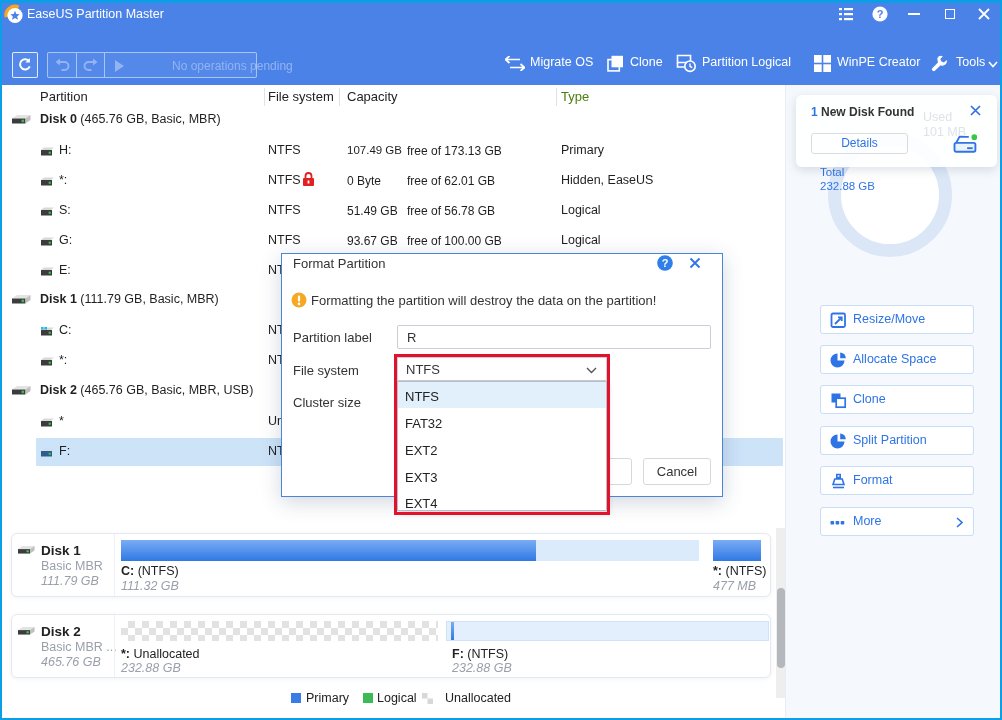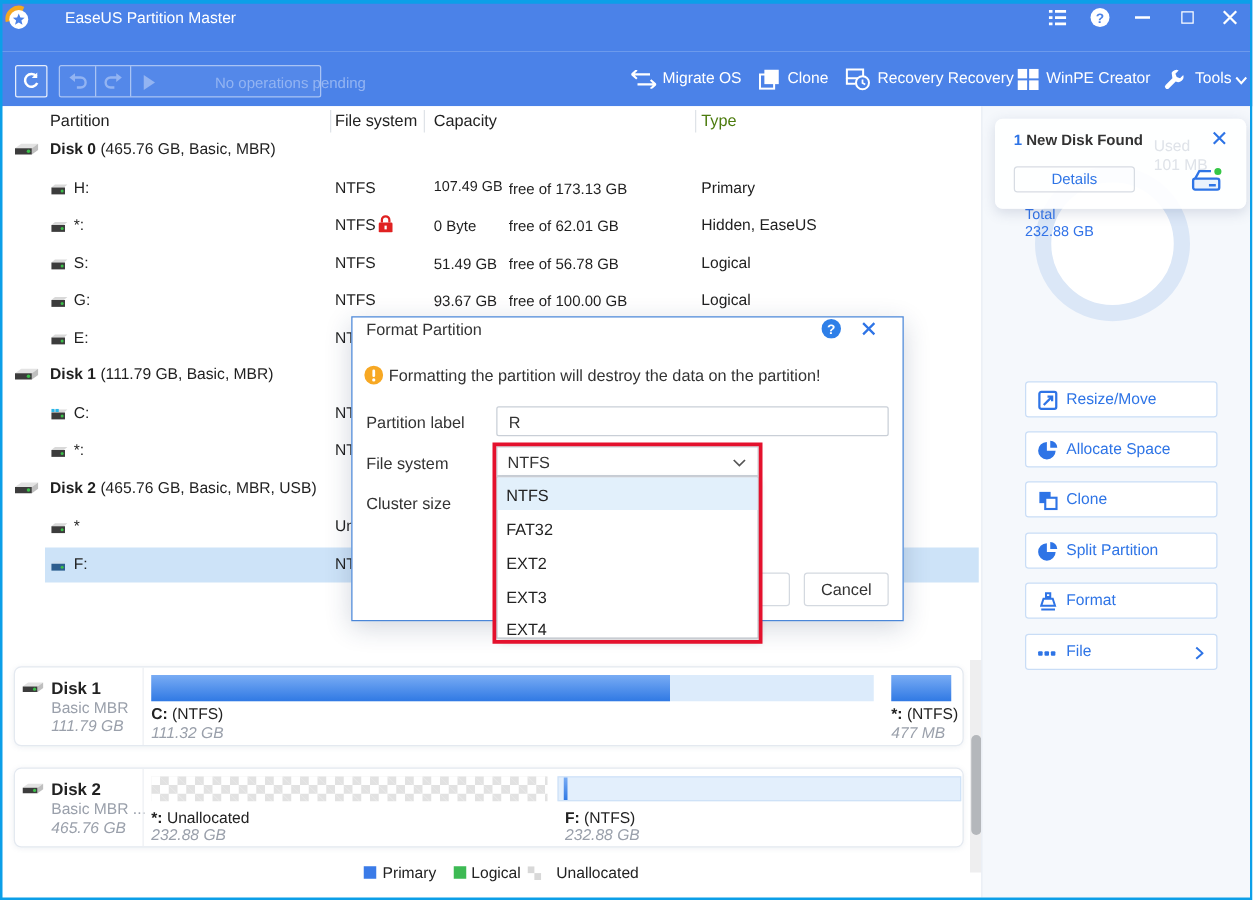--- a/index.html
+++ b/index.html
@@ -22,21 +22,21 @@
 .btn6 svg { position:absolute; left:9px; top:6px; }
 </style>
 </head>
 <body>
 <div id="titlebar">
   <svg class="abs" style="left:4px;top:4px" width="21" height="21" viewBox="0 0 21 21">
     <path d="M0.6 13.5 A 10.6 10.6 0 0 1 15.4 1.6 L 11 11.5 Z" fill="#f5a821"></path>
     <circle cx="11" cy="11.5" r="7.6" fill="#fff"></circle>
     <path d="M11 6.8 L12.3 10 L15.7 10.2 L13.1 12.4 L14 15.7 L11 13.9 L8 15.7 L8.9 12.4 L6.3 10.2 L9.7 10 Z" fill="#4b82e8"></path>
   </svg>
-  <div class="abs ttext" style="left:27px;top:7px;margin-left:25px;">EaseUS Partition Master</div>
+  <div class="abs ttext" style="left:27px;top:7px;">EaseUS Partition Master</div>
   <svg class="abs" style="left:839px;top:7px" width="14" height="14" viewBox="0 0 14 14">
     <rect x="0" y="1" width="3" height="2.2" fill="#fff"></rect>
       <rect x="5" y="1" width="9" height="2.2" fill="#fff"></rect>
     <rect x="0" y="6" width="3" height="2.2" fill="#fff"></rect>
       <rect x="5" y="6" width="9" height="2.2" fill="#fff"></rect>
     <rect x="0" y="11" width="3" height="2.2" fill="#fff"></rect>
       <rect x="5" y="11" width="9" height="2.2" fill="#fff"></rect>
   </svg>
   <svg class="abs" style="left:872px;top:6px" width="16" height="16" viewBox="0 0 16 16">
     <circle cx="8" cy="8" r="7.6" fill="#fff"></circle>
@@ -80,21 +80,21 @@
     <rect x="4.5" y="0.8" width="11.5" height="11.5" fill="#fff"></rect>
     <rect x="1" y="4.6" width="11.3" height="11.3" fill="none" stroke="#fff" stroke-width="1.6"></rect>
   </svg>
   <div class="abs ttext" style="left:630px;top:14px">Clone</div>
   <svg class="abs" style="left:676px;top:13px" width="21" height="19" viewBox="0 0 21 19">
     <path d="M1.5 1.5 h13 v7 h-13 z" fill="none" stroke="#fff" stroke-width="1.6"></path>
     <path d="M1.5 8.5 v4.5 h7" fill="none" stroke="#fff" stroke-width="1.6"></path>
     <circle cx="14" cy="12.2" r="5.2" fill="#4b82e8" stroke="#fff" stroke-width="1.6"></circle>
     <path d="M14 9.6 L14 12.4 L16.2 13.6" stroke="#fff" stroke-width="1.4" fill="none"></path>
   </svg>
-  <div class="abs ttext" style="left:702px;top:14px">Recovery Recovery</div>
+  <div class="abs ttext" style="left:702px;top:14px">Partition Logical</div>
   <svg class="abs" style="left:814px;top:14px" width="17" height="17" viewBox="0 0 17 17">
     <rect x="0" y="0" width="7.7" height="7.7" fill="#fff"></rect>
       <rect x="9.3" y="0" width="7.7" height="7.7" fill="#fff"></rect>
     <rect x="0" y="9.3" width="7.7" height="7.7" fill="#fff"></rect>
       <rect x="9.3" y="9.3" width="7.7" height="7.7" fill="#fff"></rect>
   </svg>
   <div class="abs ttext" style="left:837px;top:14px">WinPE Creator</div>
   <svg class="abs" style="left:931px;top:14px" width="17" height="17" viewBox="0 0 17 17">
     <path d="M6.3 3.2 a4.3 4.3 0 0 1 5.6-1.9 l-2.6 2.6 1.1 2.6 2.6 1.1 2.6-2.6 a4.3 4.3 0 0 1 -6 5.2 L4.2 15.6 a1.9 1.9 0 0 1 -2.7-2.7 L6.9 7.5 Z" fill="#fff"></path>
   </svg>
@@ -332,21 +332,21 @@
         <path d="M3 14.5 h11" stroke="#2e74e6" stroke-width="1.6"></path>
       </svg>
     <span class="lbl">Format</span>
   </div>
   <div class="btn6" style="top:422px">
     <svg width="17" height="17" viewBox="0 0 17 17">
         <rect x="0.5" y="7" width="3.6" height="3.6" rx="0.8" fill="#2e74e6"></rect>
         <rect x="5.6" y="7" width="3.6" height="3.6" rx="0.8" fill="#2e74e6"></rect>
         <rect x="10.7" y="7" width="3.6" height="3.6" rx="0.8" fill="#2e74e6"></rect>
       </svg>
-    <span class="lbl">File</span>
+    <span class="lbl">More</span>
     <svg class="abs" style="left:135px !important;top:9px !important" width="7" height="11" viewBox="0 0 7 11">
         <path d="M1 1 L6 5.5 L1 10" stroke="#2e74e6" stroke-width="1.6" fill="none"></path>
       </svg>
   </div>
 </div>
 <div class="abs" style="left:281px;top:253px;width:442px;height:244px;background:#fff;border:1px solid #4a86d8;box-shadow:0 5px 20px rgba(30,50,90,.20);z-index:40"></div>
 <div class="abs" style="left:293px;top:256px;font-size:13px;color:#333;z-index:41">Format Partition</div>
 <svg class="abs" style="left:657px;top:255px;z-index:41" width="16" height="16" viewBox="0 0 16 16">
   <circle cx="8" cy="8" r="7.8" fill="#2e7fe8"></circle>
   <text x="8" y="12" font-size="11" font-weight="bold" fill="#fff" text-anchor="middle" font-family="Liberation Sans">?</text>

